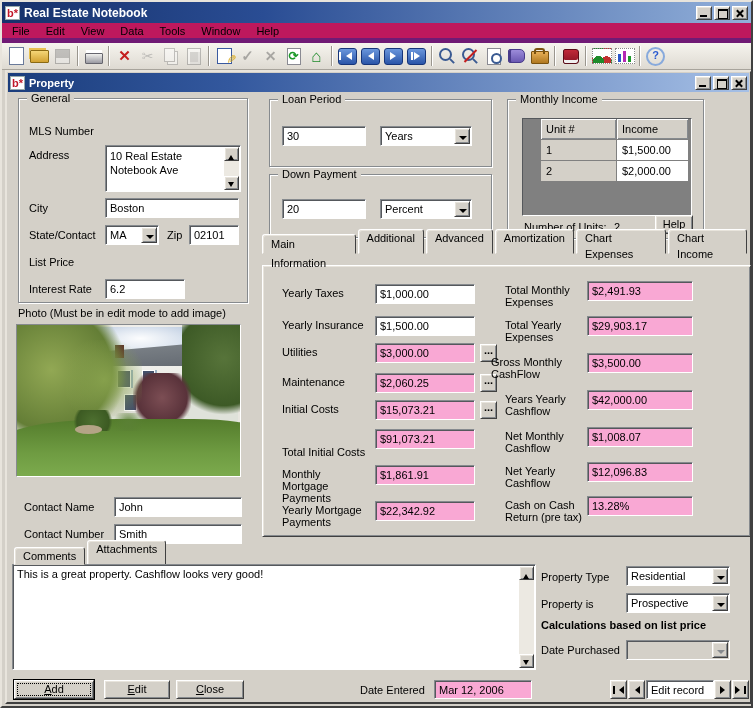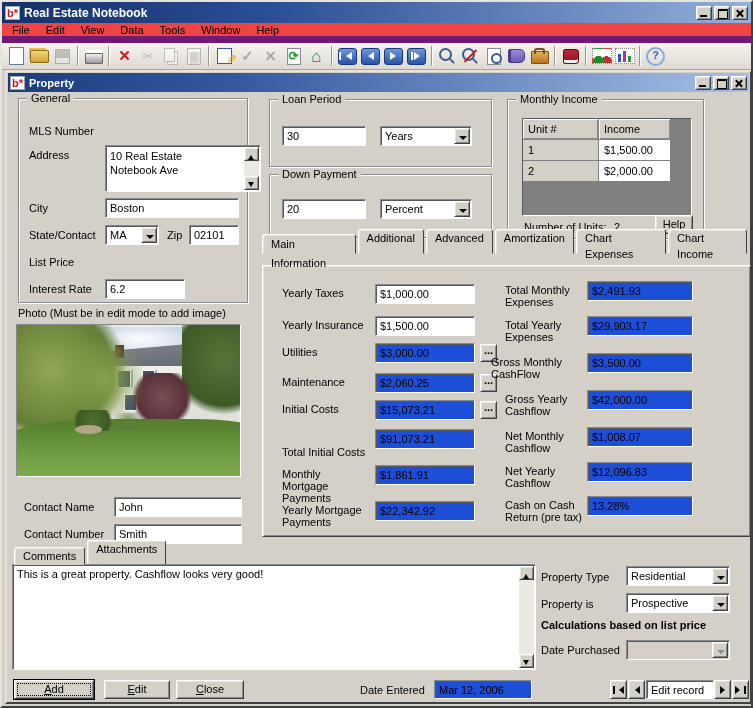--- a/index.html
+++ b/index.html
@@ -3,21 +3,21 @@
 <meta charset="utf-8">
 <style>
   html,body{margin:0;padding:0;background:#808080;}
   *{box-sizing:border-box;}
   #app{position:relative;width:753px;height:708px;background:#d4d0c8;
        border:2px solid;border-color:#e8e4dc #404040 #404040 #e8e4dc;
        font-family:"Liberation Sans",sans-serif;font-size:11px;color:#000;overflow:hidden;}
   .flabel{position:absolute;line-height:12px;}
   .fbox{position:absolute;height:20px;padding:3px 4px;overflow:hidden;white-space:nowrap;
         border:1px solid;border-color:#868a8e #fff #fff #868a8e;box-shadow:inset 1px 1px 0 #55585c;}
-  .ed{background:#fff;} .ro{background:#1d4ed8;}
+  .ed{background:#fff;} .ro{background:#f9a8d4;}
   .dots{position:absolute;width:17px;height:18px;text-align:center;line-height:10px;font-weight:bold;cursor:default;
         background:#d4d0c8;border:1px solid;border-color:#fff #404040 #404040 #fff;
         box-shadow:inset 1px 1px 0 #e8e4dc, inset -1px -1px 0 #868a8e;}
   .grp{position:absolute;border:1px solid #868a8e;box-shadow:1px 1px 0 #fff, inset 1px 1px 0 #fff;}
   .grp>.legend{position:absolute;top:-7px;left:8px;background:#d4d0c8;padding:0 4px;line-height:13px;}
   .btn{position:absolute;height:19px;text-align:center;line-height:16px;cursor:default;
        background:#d4d0c8;border:1px solid;border-color:#fff #404040 #404040 #fff;
        box-shadow:inset 1px 1px 0 #e8e4dc, inset -1px -1px 0 #868a8e;}
   .btn.default{box-shadow:0 0 0 1px #000, inset 1px 1px 0 #e8e4dc, inset -1px -1px 0 #868a8e;
        outline:1px dotted #000;outline-offset:-4px;}
@@ -31,22 +31,22 @@
      font-weight:bold;font-size:11px;line-height:12px;text-align:center;}
   .main-title{color:#fff;font-weight:bold;font-size:12px;flex:0 1 auto;}
   .wbtns{margin-left:auto;display:flex;gap:2px;}
   .wbtn{position:relative;width:16px;height:14px;background:#d4d0c8;border:1px solid;
      border-color:#fff #404040 #404040 #fff;box-shadow:inset 1px 1px 0 #e8e4dc, inset -1px -1px 0 #868a8e;}
   .wbtn.min::after{content:"";position:absolute;left:3px;bottom:2px;width:7px;height:2px;background:#000;}
   .wbtn.max::after{content:"";position:absolute;left:3px;top:2px;width:8px;height:7px;border:1px solid #000;border-top:2px solid #000;}
   .wbtn.cls::before,.wbtn.cls::after{content:"";position:absolute;left:6px;top:2px;width:2px;height:9px;background:#000;}
   .wbtn.cls::before{transform:rotate(45deg);} .wbtn.cls::after{transform:rotate(-45deg);}
 
-  .menubar{position:absolute;left:0;top:21px;right:0;height:20px;background:#ef4444;
-     border-bottom:7px solid #701a75;display:flex;align-items:center;padding-left:2px;}
+  .menubar{position:absolute;left:0;top:21px;right:0;height:20px;background:#be185d;
+     border-bottom:5px solid #701a75;display:flex;align-items:center;padding-left:2px;}
   .menuitem{padding:2px 8px;cursor:default;}
 
   .toolbar{position:absolute;left:0;top:41px;right:0;height:27px;
      background:linear-gradient(#f6f4ee,#dedad2);border-bottom:1px solid #a8a49c;
      display:flex;align-items:center;padding-left:3px;}
   .tbsep{width:2px;height:20px;margin:0 3px;border-left:1px solid #9a968e;border-right:1px solid #fff;}
   .tbi{position:relative;width:23px;height:22px;display:flex;align-items:center;justify-content:center;
      font-size:13px;cursor:default;}
   .dis{opacity:.45;filter:grayscale(1);}
 
@@ -130,21 +130,21 @@
   .tab{height:25px;line-height:16px;padding:0 8px;background:#d4d0c8;position:relative;
      border:1px solid;border-color:#fff #404040 transparent #fff;border-radius:3px 3px 0 0;
      box-shadow:inset 1px 1px 0 #e8e4dc;margin-right:2px;}
   .tab.active{height:20px;line-height:19px;z-index:5;}
   .panel{position:absolute;background:#d4d0c8;border:1px solid;border-color:#fff #404040 #404040 #fff;
      box-shadow:inset 1px 1px 0 #e8e4dc, inset -1px -1px 0 #868a8e;}
 
   
   .inc-table{position:absolute;left:14px;top:18px;width:170px;height:98px;background:#808080;
      border:1px solid;border-color:#55585c #fff #fff #55585c;}
-  .inc-cell{position:absolute;height:21px;padding:4px 4px 0 5px;overflow:hidden;border-right:1px solid #808080;border-bottom:1px solid #808080;}
+  .inc-cell{position:absolute;height:21px;padding:4px 4px 0 5px;overflow:hidden;border-right:1px solid #808080;border-bottom:1px solid #808080;margin-left:18px;}
   .inc-head{background:#d4d0c8;box-shadow:inset 1px 1px 0 #fff, inset -1px -1px 0 #868a8e;font-weight:normal;}
   .inc-unit{background:#d4d0c8;} .inc-income{background:#fff;}
 
   
   .photo{position:absolute;left:8px;top:232px;width:225px;height:153px;overflow:hidden;
      border:1px solid;border-color:#868a8e #fff #fff #868a8e;box-shadow:inset 0 0 0 2px #e8e6e0;
      background:linear-gradient(#b9c9df 0%,#dde6f0 24%,#e4e6e4 30%,#dfe2da 38%);}
   .ph{position:absolute;}
 
   .calc-note{position:absolute;font-weight:bold;}
@@ -235,21 +235,21 @@
         <span class="wbtn cls"></span>
       </span>
     </div>
 
     <div class="content">
 
       <div class="grp" style="left:10px;top:6px;width:230px;height:205px;">
         <span class="legend">General</span>
         <span class="flabel" style="left:10px;top:26px;">MLS Number</span>
         <span class="flabel" style="left:10px;top:50px;">Address</span>
-        <div class="fbox ed" style="left:86px;top:46px;width:156px;height:47px;padding-right:18px;">
+        <div class="fbox ed" style="left:86px;top:46px;width:136px;height:47px;padding-right:18px;">
           <span class="addr-val">10 Real Estate
 Notebook Ave</span>
           <span class="vscroll">
             <span class="scrbtn up"></span>
             <span class="scrbtn down"></span>
           </span>
         </div>
         <span class="flabel" style="left:10px;top:103px;">City</span>
         <div class="fbox ed" style="left:86px;top:99px;width:134px;">Boston</div>
         <span class="flabel" style="left:10px;top:130px;">State/Contact</span>
@@ -354,21 +354,21 @@
             <div class="flabel" style="left: 19px; top: 238px; width: 88px;">Yearly Mortgage Payments</div>
             <div class="fbox ro" style="left: 112px; top: 235px; width: 100px;">$22,342.92</div>
           </div>
         <div>
             <div class="flabel" style="left: 242px; top: 18px; width: 80px;">Total Monthly Expenses</div>
             <div class="fbox ro" style="left: 324px; top: 15px; width: 106px;">$2,491.93</div>
             <div class="flabel" style="left: 242px; top: 53px; width: 80px;">Total Yearly Expenses</div>
             <div class="fbox ro" style="left: 324px; top: 50px; width: 106px;">$29,903.17</div>
             <div class="flabel" style="left: 228px; top: 90px; width: 80px;">Gross Monthly CashFlow</div>
             <div class="fbox ro" style="left: 324px; top: 87px; width: 106px;">$3,500.00</div>
-            <div class="flabel" style="left: 242px; top: 127px; width: 80px;">Gross Yearly Cashflow</div>
+            <div class="flabel" style="left: 242px; top: 127px; width: 80px;">Years Yearly Cashflow</div>
             <div class="fbox ro" style="left: 324px; top: 124px; width: 106px;">$42,000.00</div>
             <div class="flabel" style="left: 242px; top: 164px; width: 80px;">Net Monthly Cashflow</div>
             <div class="fbox ro" style="left: 324px; top: 161px; width: 106px;">$1,008.07</div>
             <div class="flabel" style="left: 242px; top: 199px; width: 80px;">Net Yearly Cashflow</div>
             <div class="fbox ro" style="left: 324px; top: 196px; width: 106px;">$12,096.83</div>
             <div class="flabel" style="left: 242px; top: 233px; width: 80px;">Cash on Cash Return (pre tax)</div>
             <div class="fbox ro" style="left: 324px; top: 230px; width: 106px;">13.28%</div>
           </div>
       </div>
 

